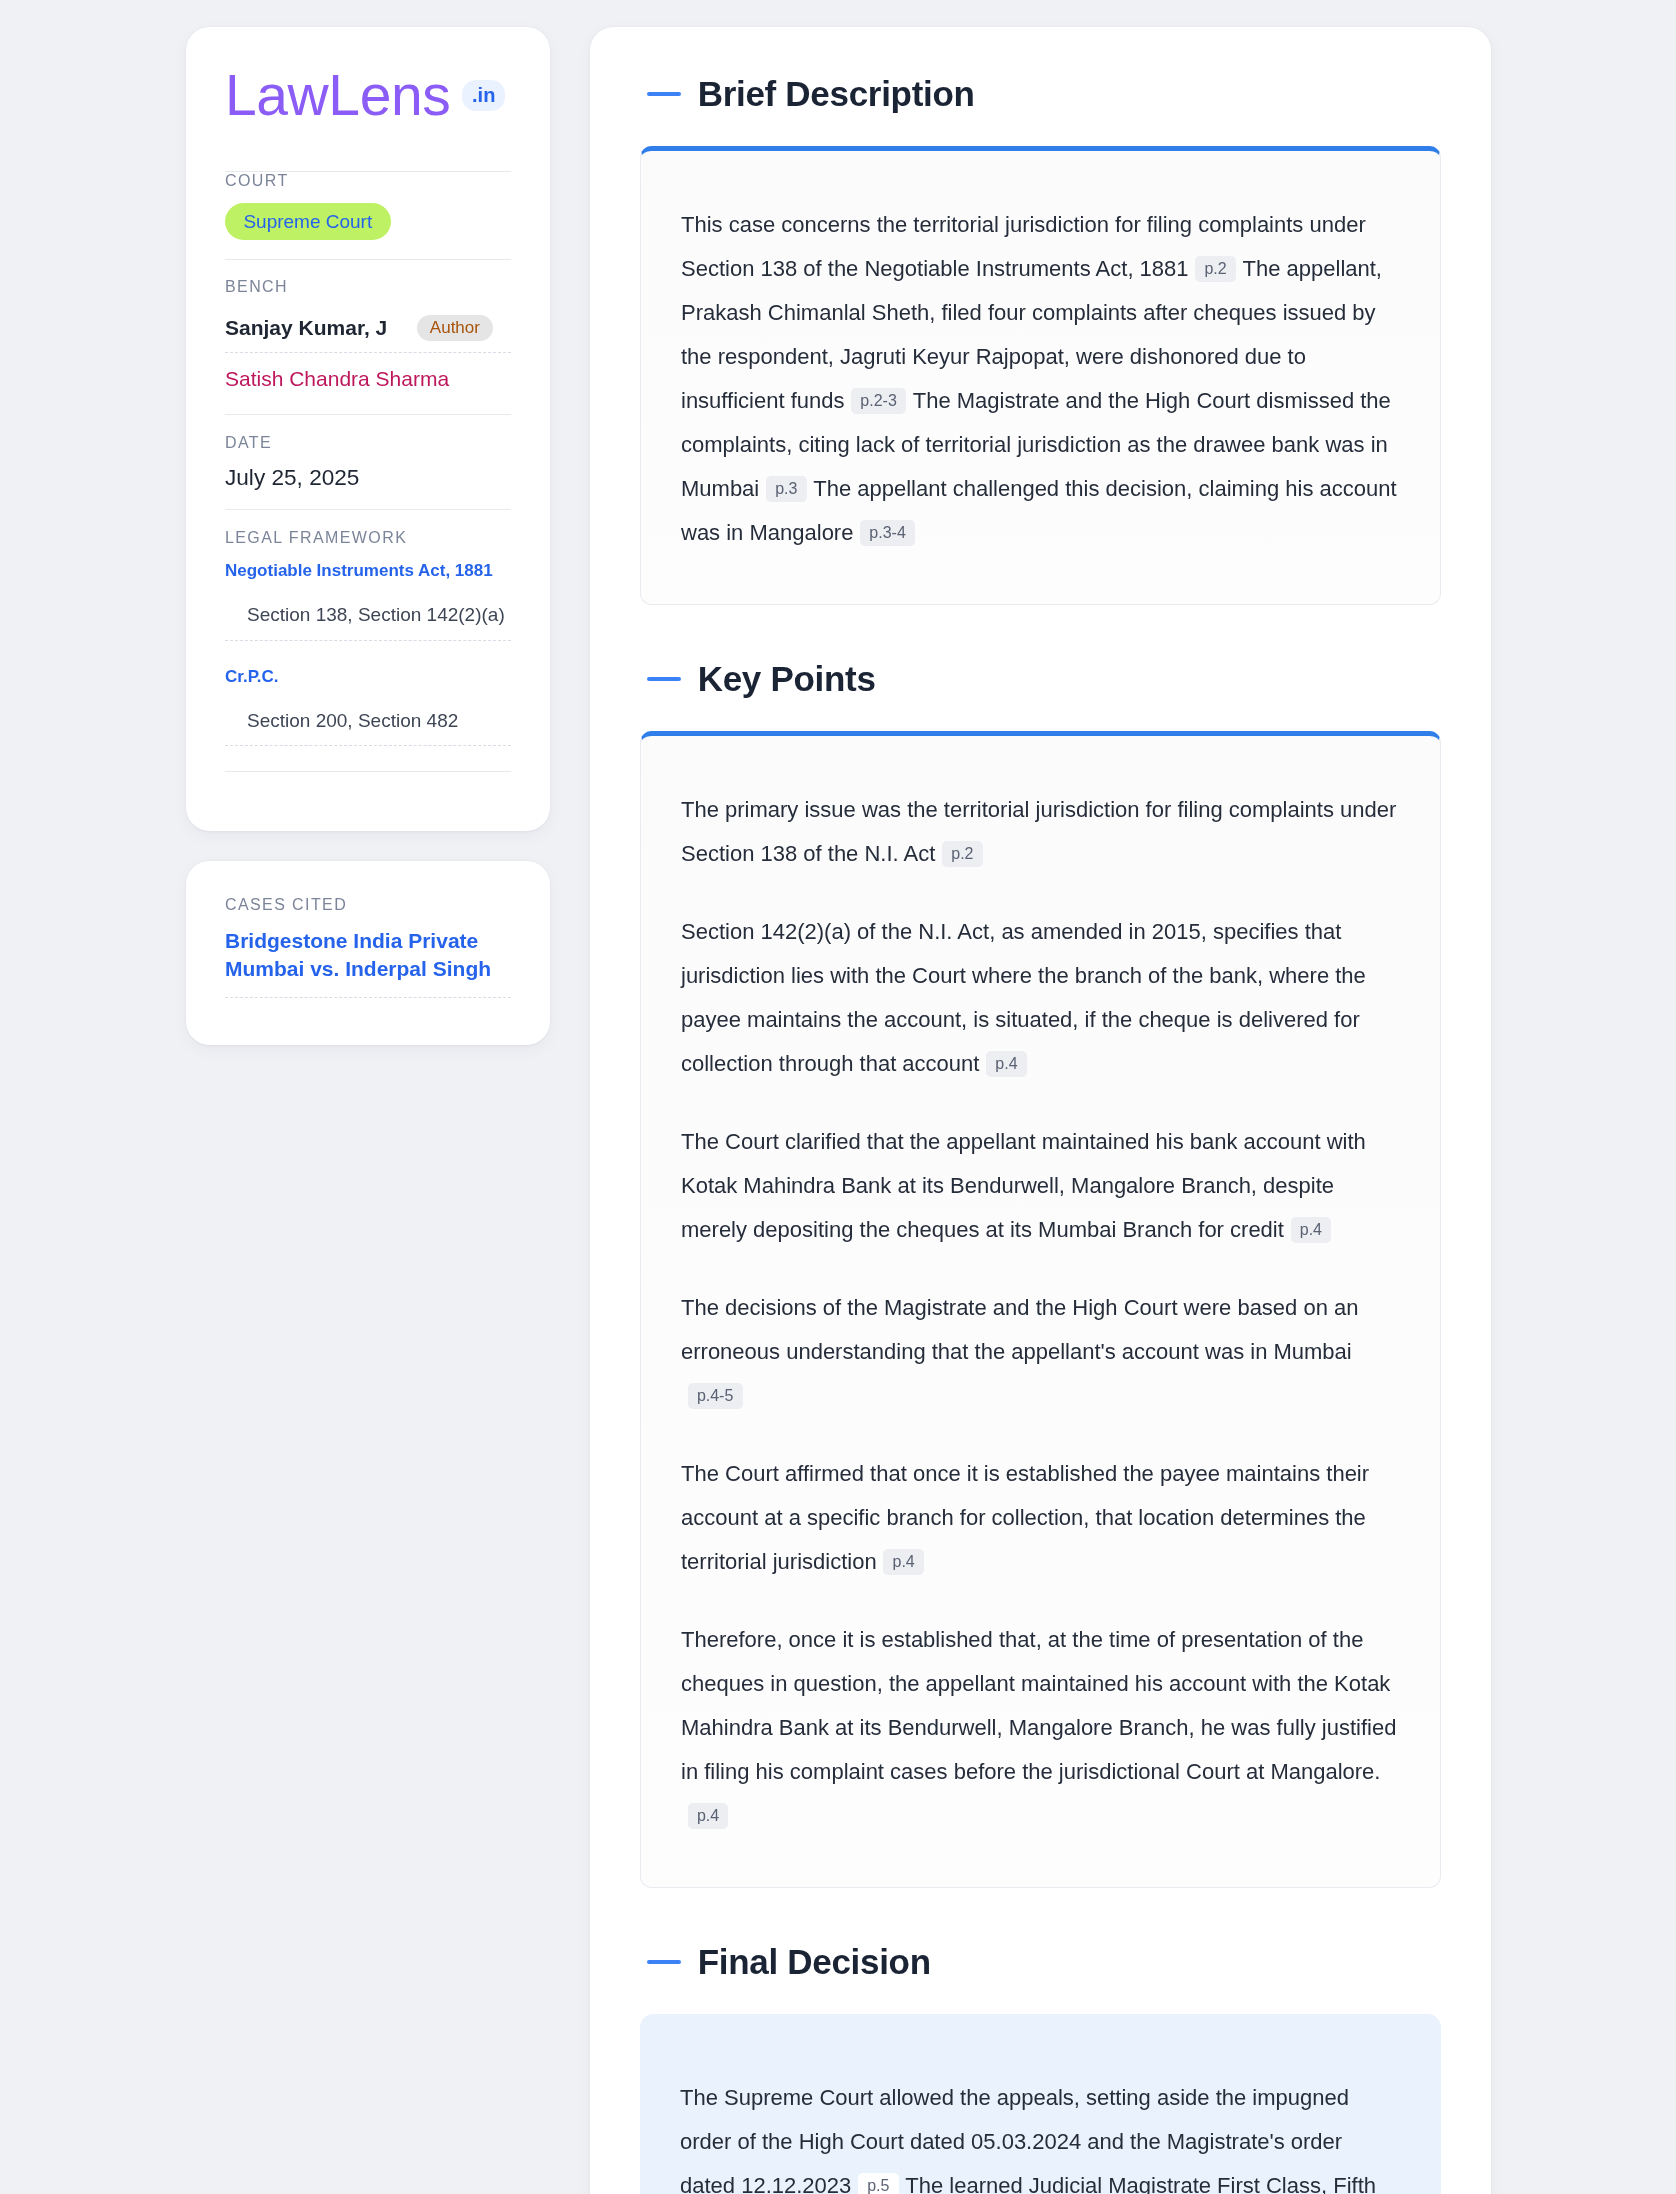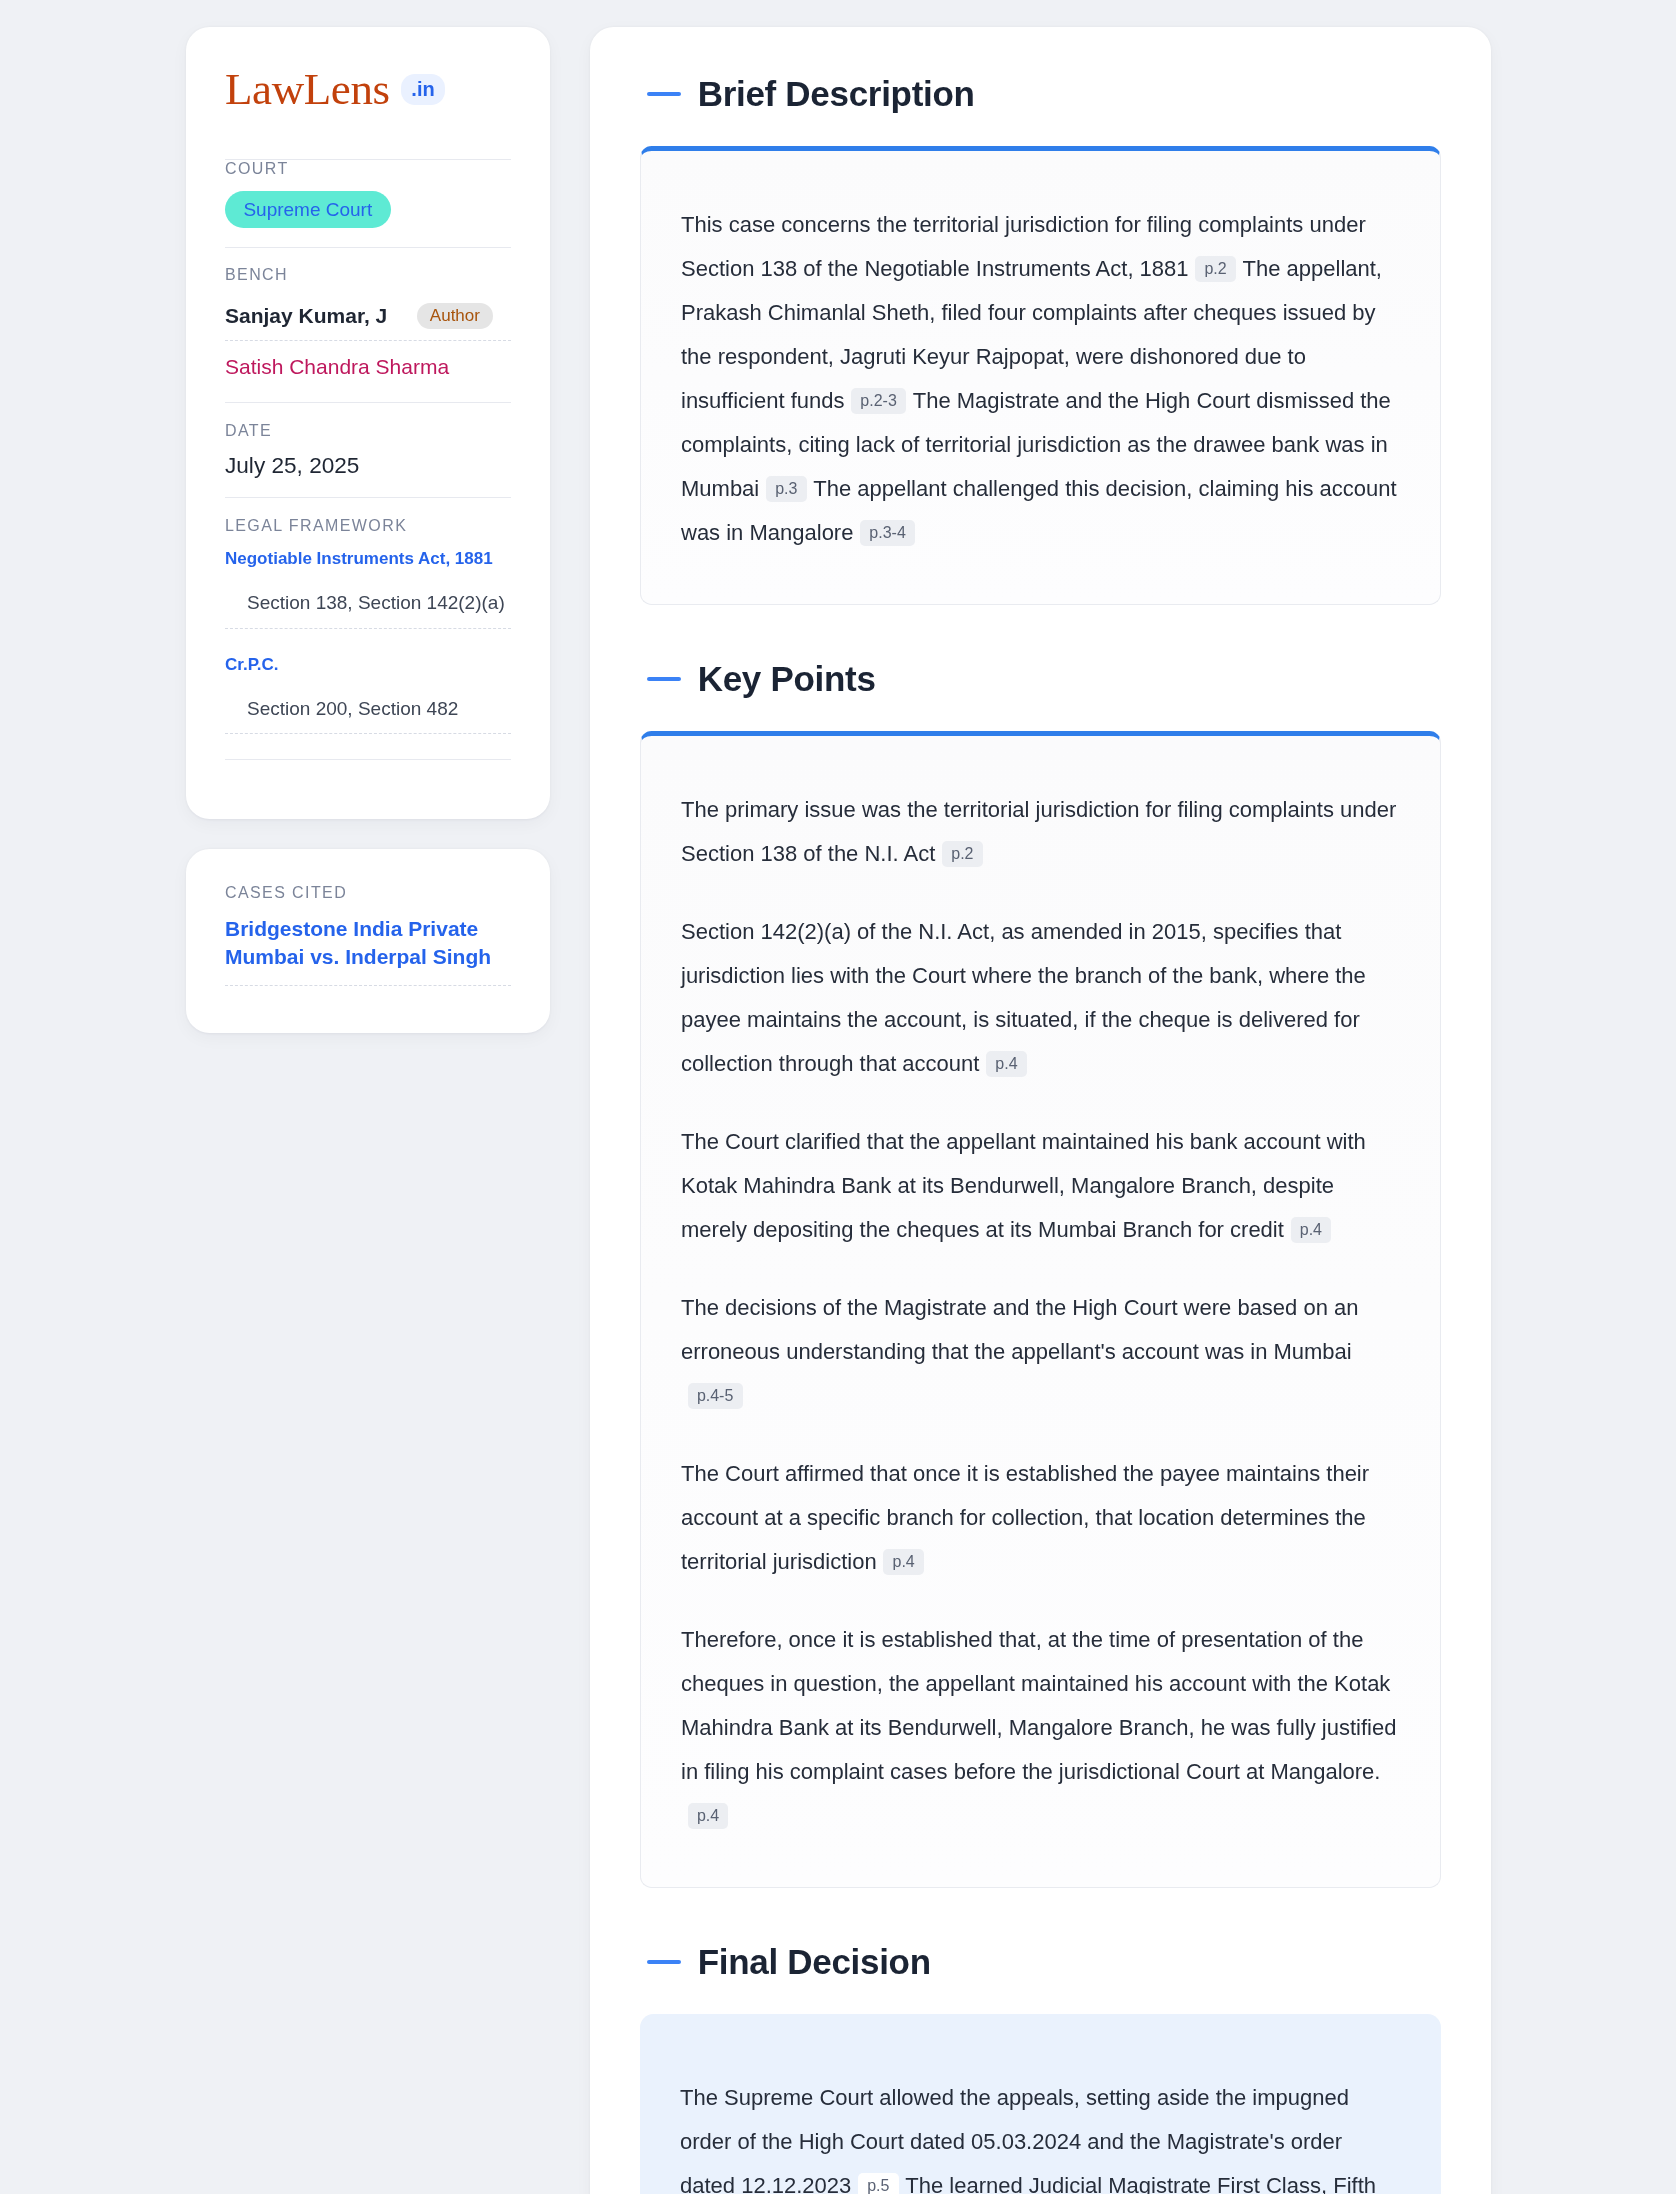--- a/index.html
+++ b/index.html
@@ -37,24 +37,24 @@
 
   .sidebar-card { padding: 40px 39px 40px 39px; }
 
   .brand {
     display: flex;
     align-items: center;
     gap: 11.7px;
     margin-bottom: 47px;
   }
   .brand-name {
-    font-family: Liberation Serif, serif;
-    font-size: 45px;
-    line-height: 1;
-    color: #c2410c;
+    font-family: Liberation Sans, sans-serif;
+    font-size: 57px;
+    line-height: 1;
+    color: #8b5cf6;
     letter-spacing: -0.4px;
   }
   .brand-tld {
     background: #eaf1ff;
     color: #2563eb;
     font-size: 20px;
     font-weight: bold;
     border-radius: 14px;
     padding: 5px 10px 5.9px 10px;
     line-height: 1;
@@ -73,21 +73,21 @@
   }
 
   .case-title {
     font-size: 22.6px;
     line-height: 1.32;
     color: #1f2633;
   }
 
   .pill-court {
     display: inline-block;
-    background: #5eead4;
+    background: #bef264;
     color: #2563eb;
     font-size: 19px;
     border-radius: 838px;
     padding: 7.5px 18.4px;
   }
 
   .judge-row {
     display: flex;
     align-items: center;
     gap: 30px;

